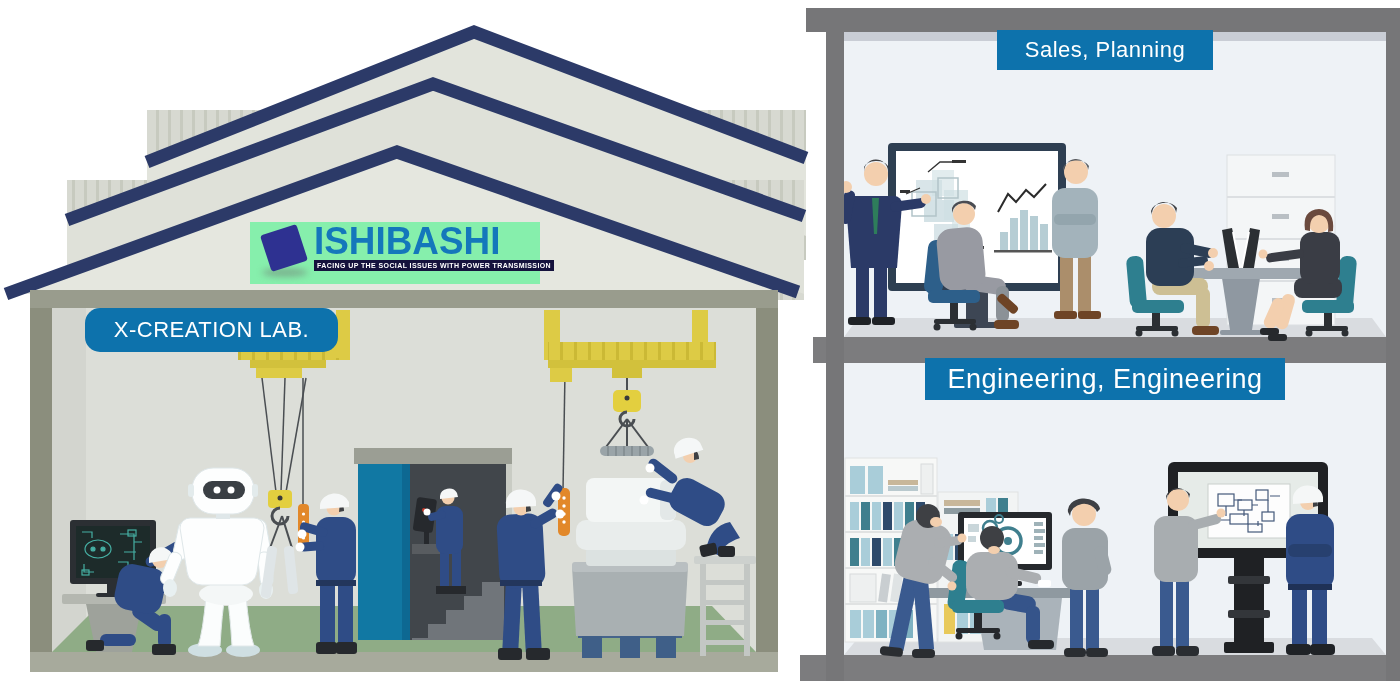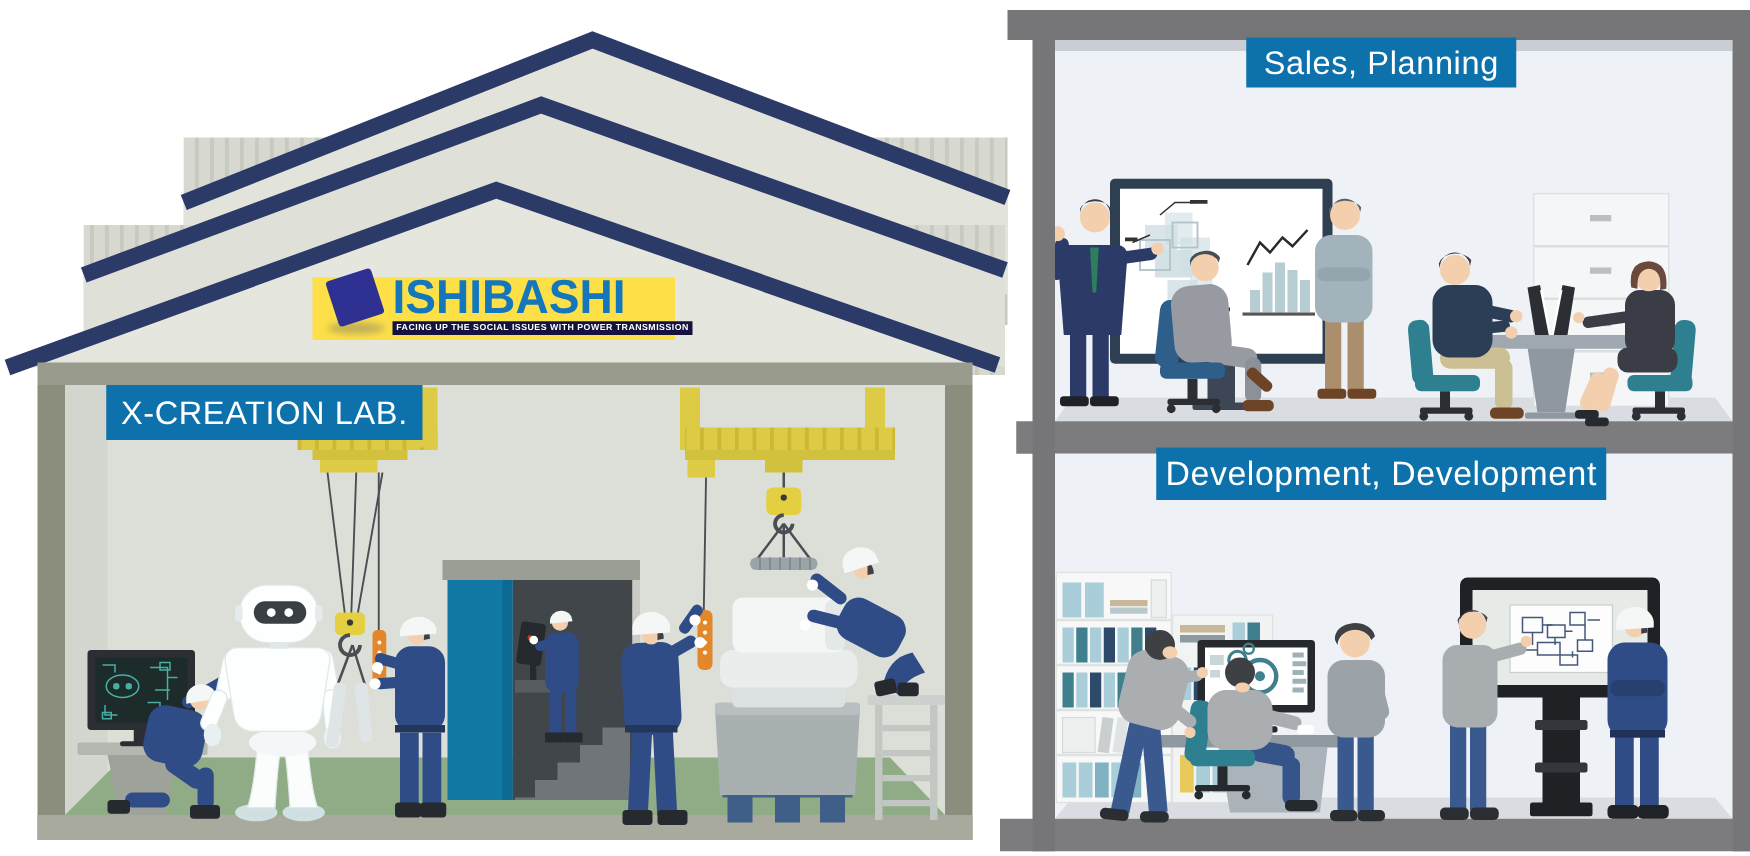--- a/index.html
+++ b/index.html
@@ -1,26 +1,26 @@
 <!DOCTYPE html>
 <html><head>
 <meta charset="utf-8">
 <style>
   html,body{margin:0;padding:0;background:#fff;}
   .canvas{position:relative;width:1400px;height:685px;background:#ffffff;overflow:hidden;
           font-family:"Liberation Sans",sans-serif;}
   .canvas svg{position:absolute;left:0;top:0;}
   .dept-label{position:absolute;background:#0d72ac;color:#fff;display:flex;align-items:center;
-              justify-content:center;font-size:26px;letter-spacing:.5px;white-space:nowrap;}
-  #label-xcreation{left:85px;top:308px;width:253px;height:44px;}
+              justify-content:center;font-size:22px;letter-spacing:.5px;white-space:nowrap;}
+  #label-xcreation{left:85px;top:308px;width:253px;height:44px;border-radius:15px;}
   #label-factory{left:565px;top:310px;width:122px;height:42px;}
   #label-sales{left:997px;top:30px;width:216px;height:40px;}
   #label-engineering{left:925px;top:358px;width:360px;height:42px;font-size:27px;}
-  .logo-banner{position:absolute;left:250px;top:222px;width:290px;height:50px;background:#fde047;
-               display:flex;align-items:flex-end;box-sizing:border-box;padding:4px 6px 4px 10px;}
+  .logo-banner{position:absolute;left:250px;top:222px;width:290px;height:62px;background:#86efac;
+               display:flex;align-items:flex-start;box-sizing:border-box;padding:4px 6px 4px 10px;}
   .logo-diamond-wrap{position:relative;width:52px;height:52px;flex:0 0 auto;}
   .logo-diamond{position:absolute;left:5px;top:3px;width:38px;height:38px;background:#2e3191;
                 transform:rotate(-18deg);border-radius:3px;}
   .logo-diamond-shadow{position:absolute;left:2px;bottom:1px;width:46px;height:9px;
                 background:rgba(110,110,110,.45);filter:blur(3px);border-radius:50%;}
   .logo-textcol{display:flex;flex-direction:column;margin-left:2px;}
   .logo-brand{font-size:38px;font-weight:bold;color:#1477bb;line-height:.82;
               transform:scaleX(.97);transform-origin:left;letter-spacing:0;}
   .logo-tagline{margin-top:3px;background:#15123d;color:#fff;font-size:7px;font-weight:bold;
                 letter-spacing:.4px;padding:2px 3px;line-height:1;white-space:nowrap;width:fit-content;}
@@ -589,15 +589,15 @@
     <span class="logo-diamond"></span>
   </span>
   <span class="logo-textcol">
     <span class="logo-brand">ISHIBASHI</span>
     <span class="logo-tagline">FACING UP THE SOCIAL ISSUES WITH POWER TRANSMISSION</span>
   </span>
 </div>
 
 <div class="dept-label" id="label-xcreation">X-CREATION LAB.</div>
 <div class="dept-label" id="label-sales">Sales, Planning</div>
-<div class="dept-label" id="label-engineering">Development, Development</div>
+<div class="dept-label" id="label-engineering">Engineering, Engineering</div>
 
 </div>
 
 </body></html>

